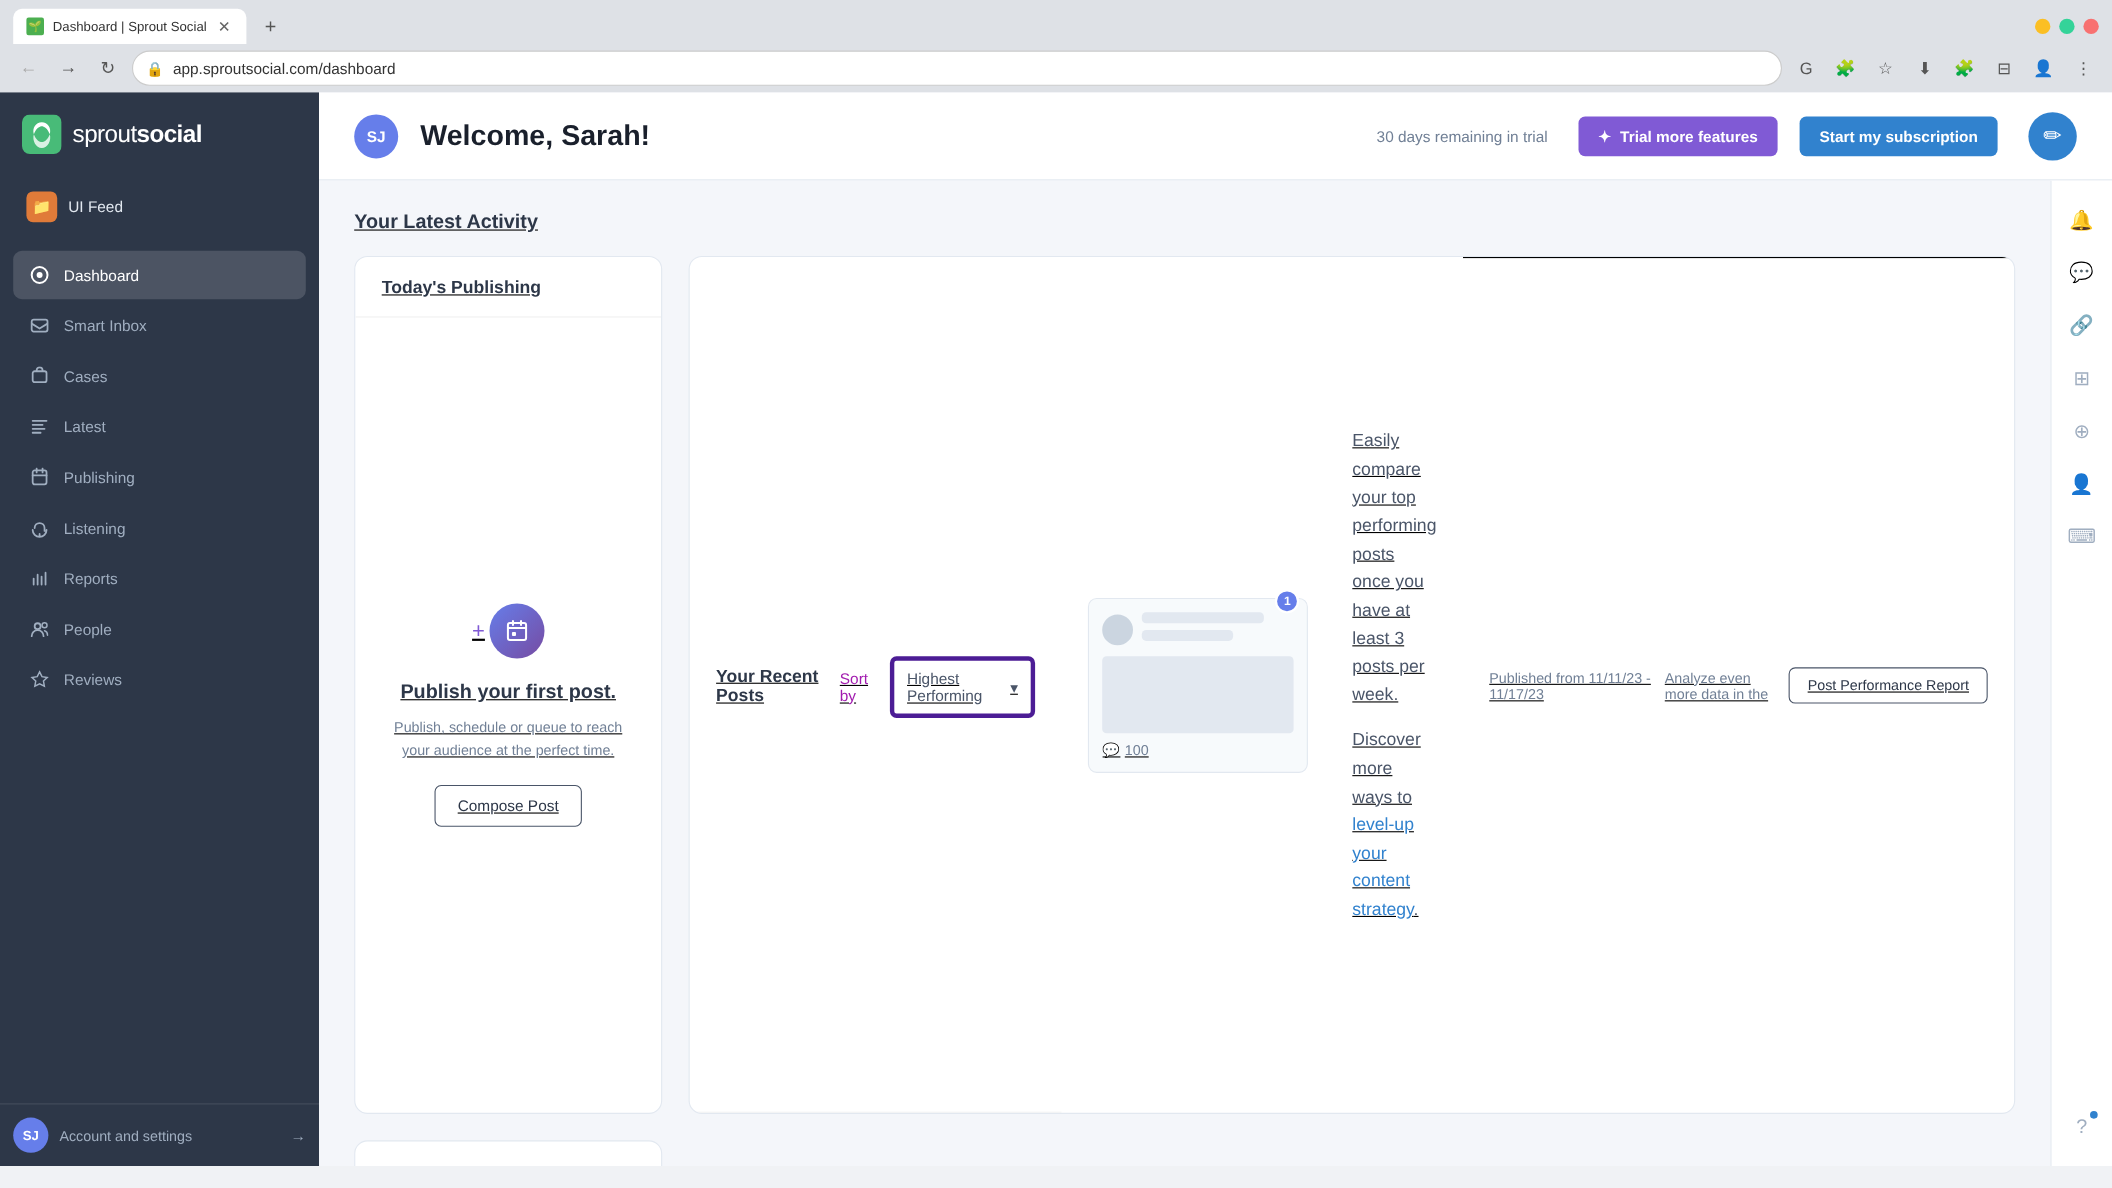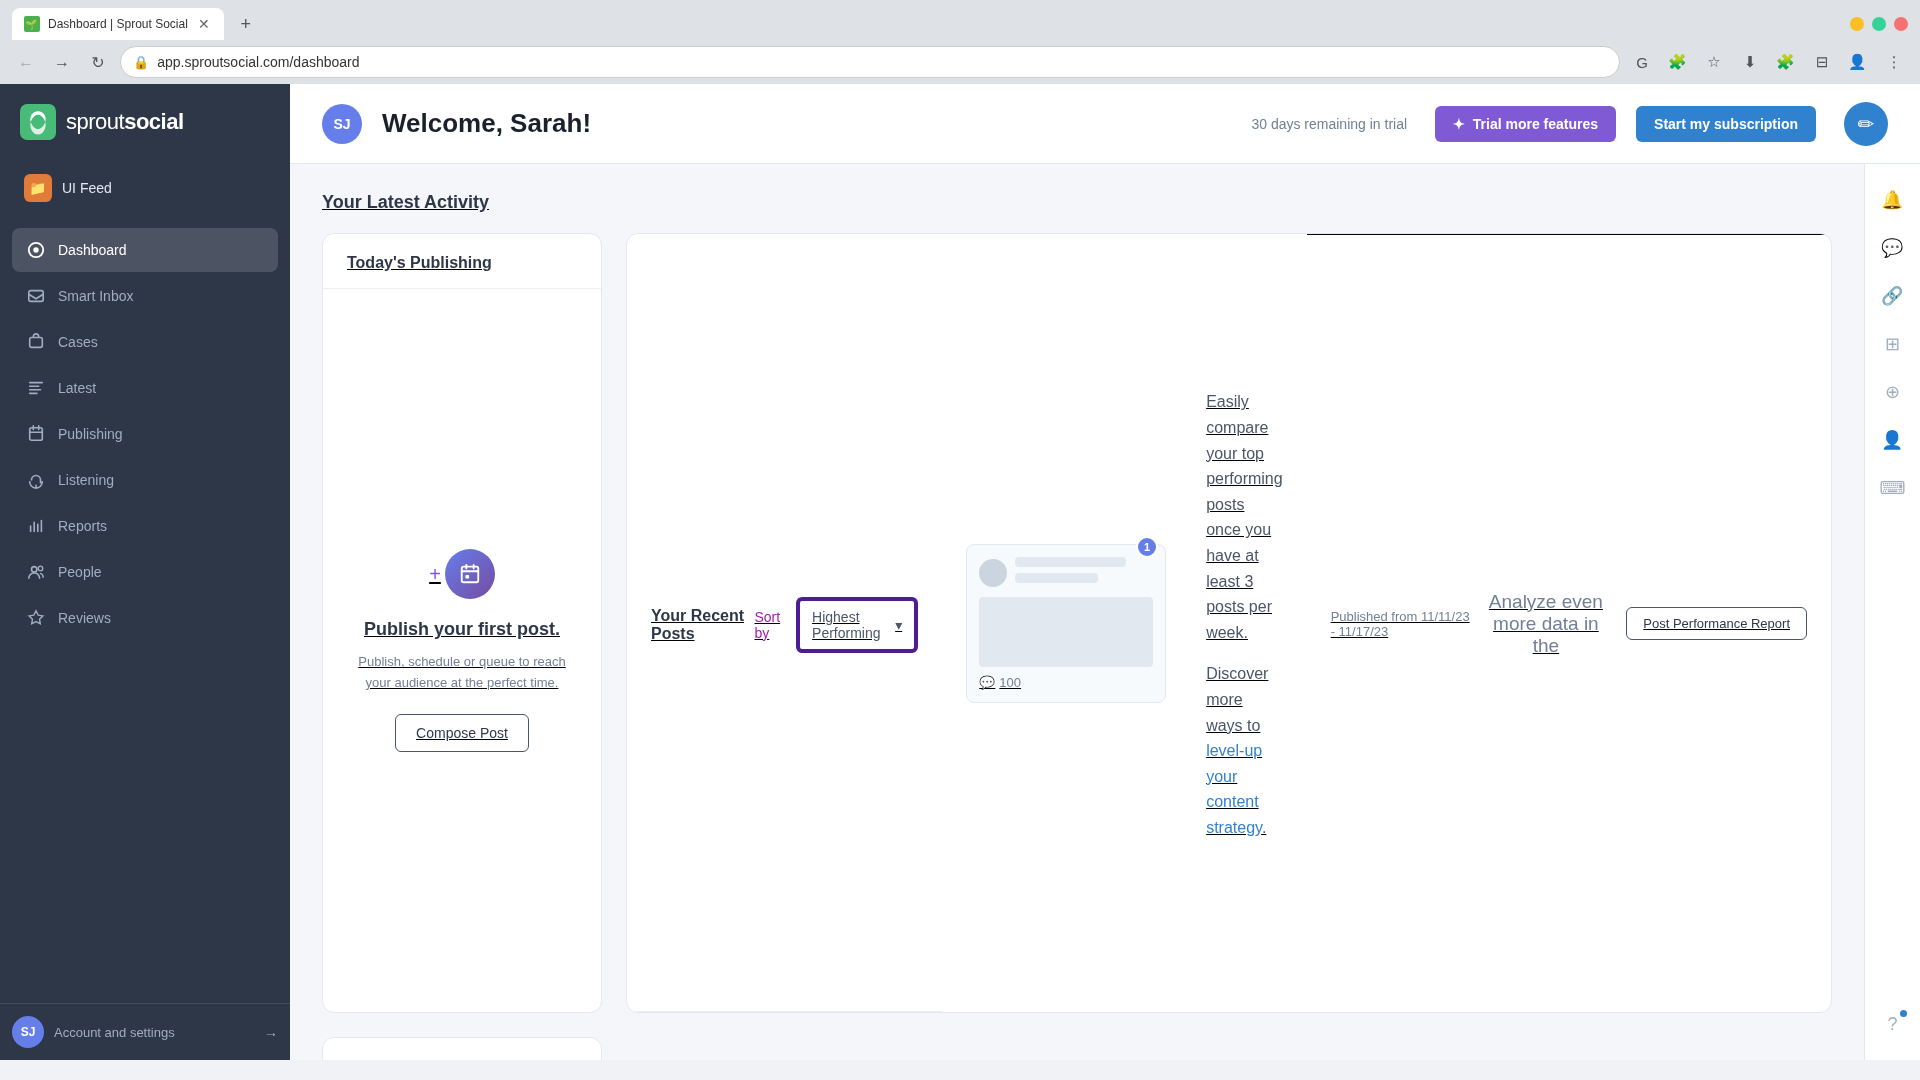--- a/index.html
+++ b/index.html
@@ -106,21 +106,21 @@
     .post-comment-count { display: flex; align-items: center; gap: 4px; margin-top: 8px; color: #718096; font-size: 13px; }
     .post-notification { position: absolute; top: -8px; right: 8px; width: 22px; height: 22px; background: #667eea; border-radius: 50%; color: white; font-size: 11px; font-weight: 700; display: flex; align-items: center; justify-content: center; border: 2px solid white; }
 
     .posts-empty-message { flex: 1; }
     .posts-empty-message p { font-size: 16px; color: #4a5568; line-height: 1.6; margin-bottom: 16px; }
     .posts-strategy-link { color: #3182ce; text-decoration: none; }
 
     .card-posts-footer { padding: 16px 24px; border-top: 1px solid #000000; display: flex; align-items: center; justify-content: space-between; }
     .posts-date-range { font-size: 13px; color: #718096; }
     .posts-footer-right { display: flex; align-items: center; gap: 12px; }
-    .posts-analyze-text { font-size: 19px; color: #718096; text-align: center; }
+    .posts-analyze-text { font-size: 13px; color: #718096; }
     .posts-report-btn { border: 1.5px solid #4a5568; background: white; color: #2d3748; padding: 8px 16px; border-radius: 6px; font-size: 13px; font-weight: 500; cursor: pointer; white-space: nowrap; }
 
     
     .right-rail { width: 56px; background: white; border-left: 1px solid #e2e8f0; display: flex; flex-direction: column; align-items: center; padding: 16px 0; gap: 8px; flex-shrink: 0; }
     .rail-icon { width: 40px; height: 40px; display: flex; align-items: center; justify-content: center; color: #a0aec0; font-size: 18px; border-radius: 8px; cursor: pointer; }
     .rail-spacer { flex: 1; }
     .rail-icon-help { position: relative; }
     .rail-help-dot { position: absolute; top: 6px; right: 6px; width: 7px; height: 7px; background: #3182ce; border-radius: 50%; }
 
     

